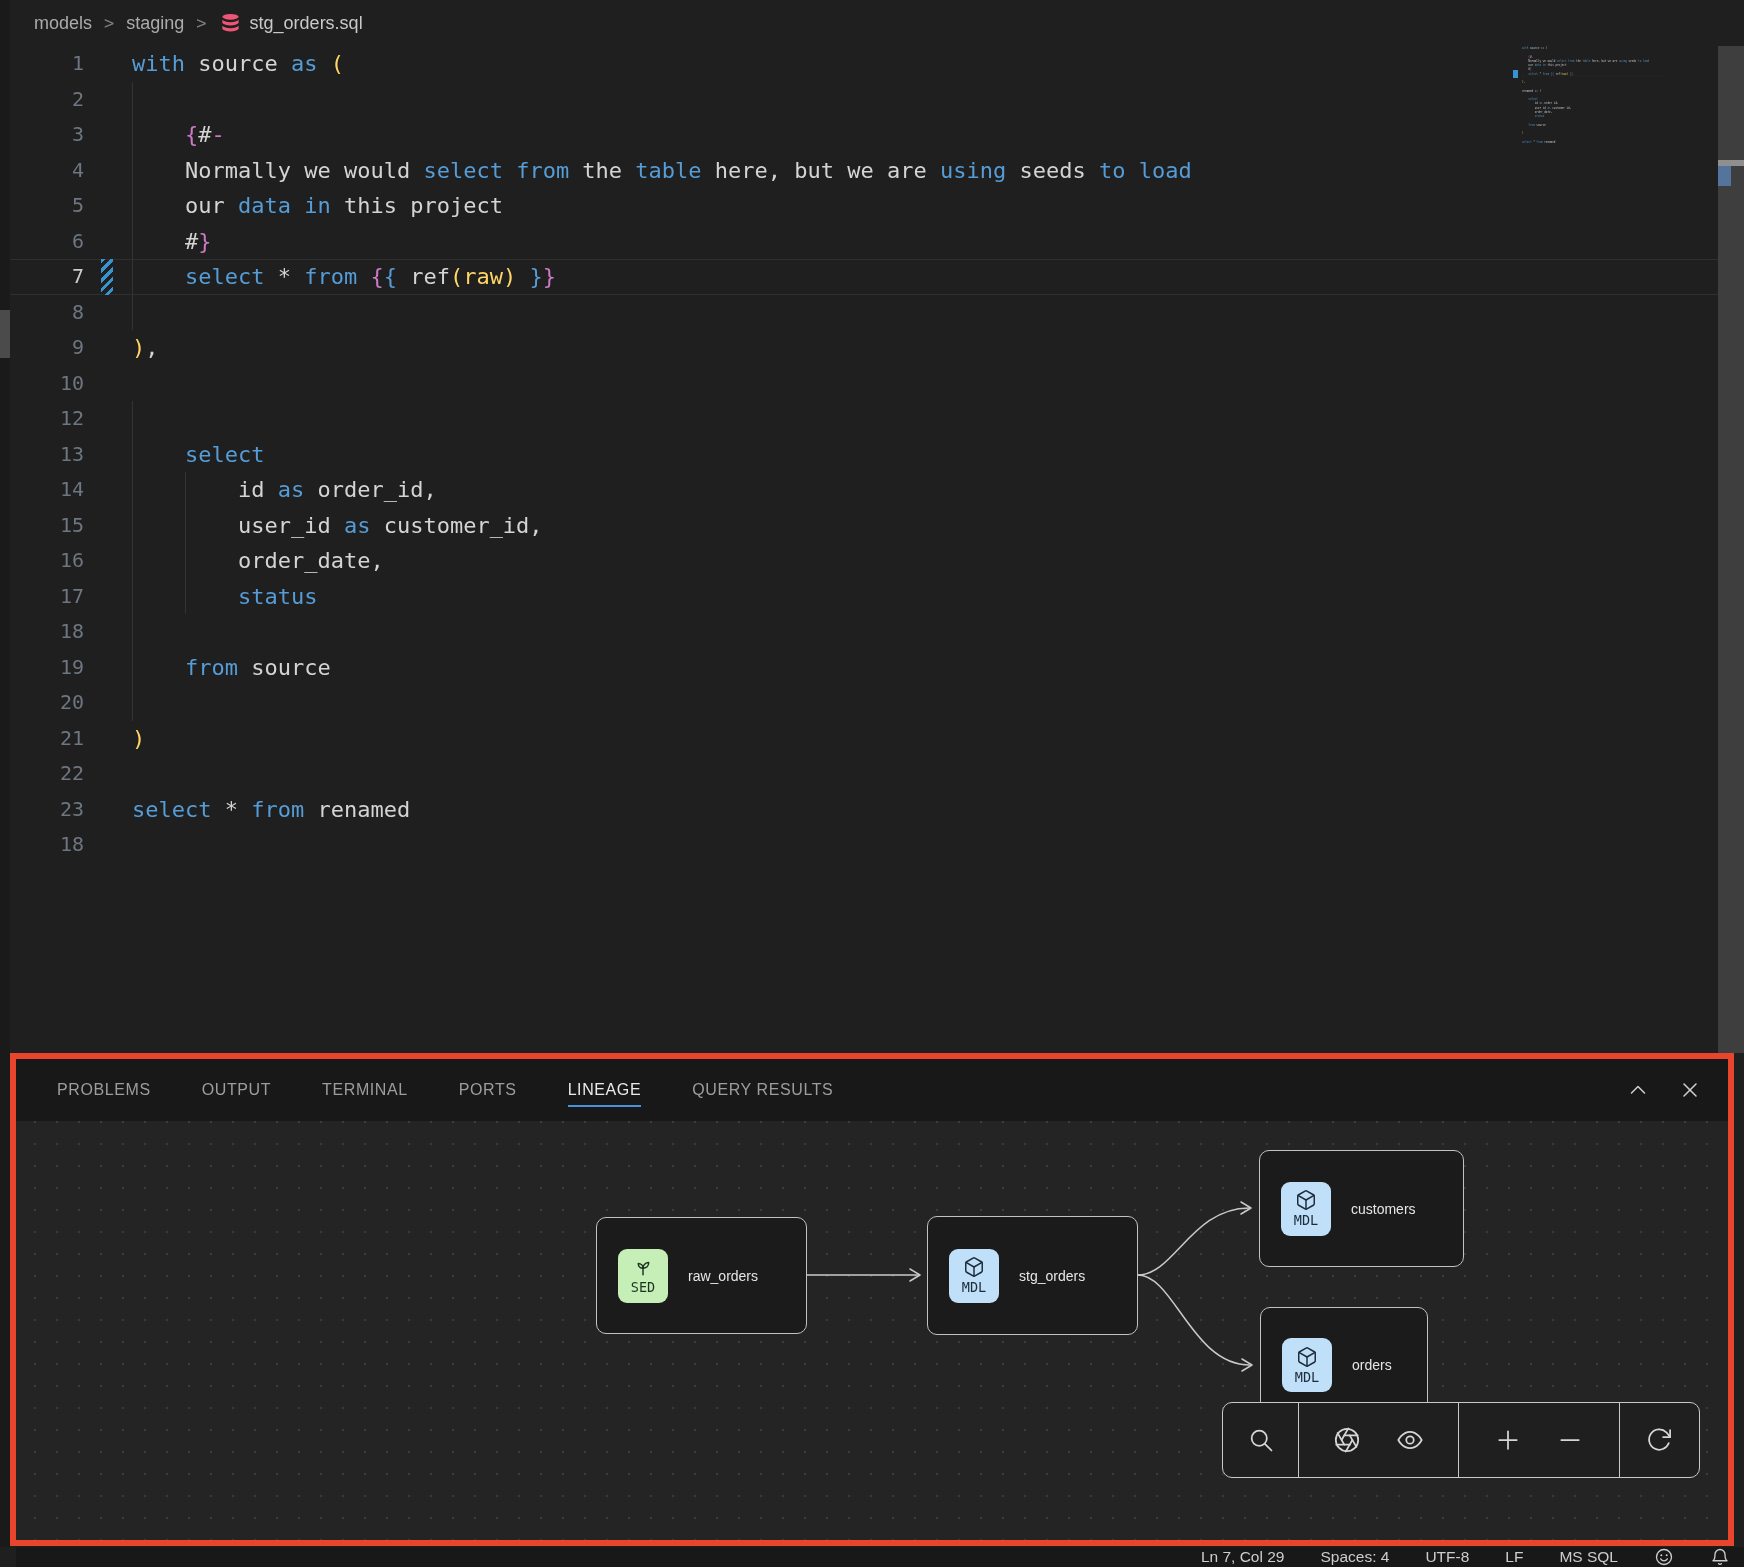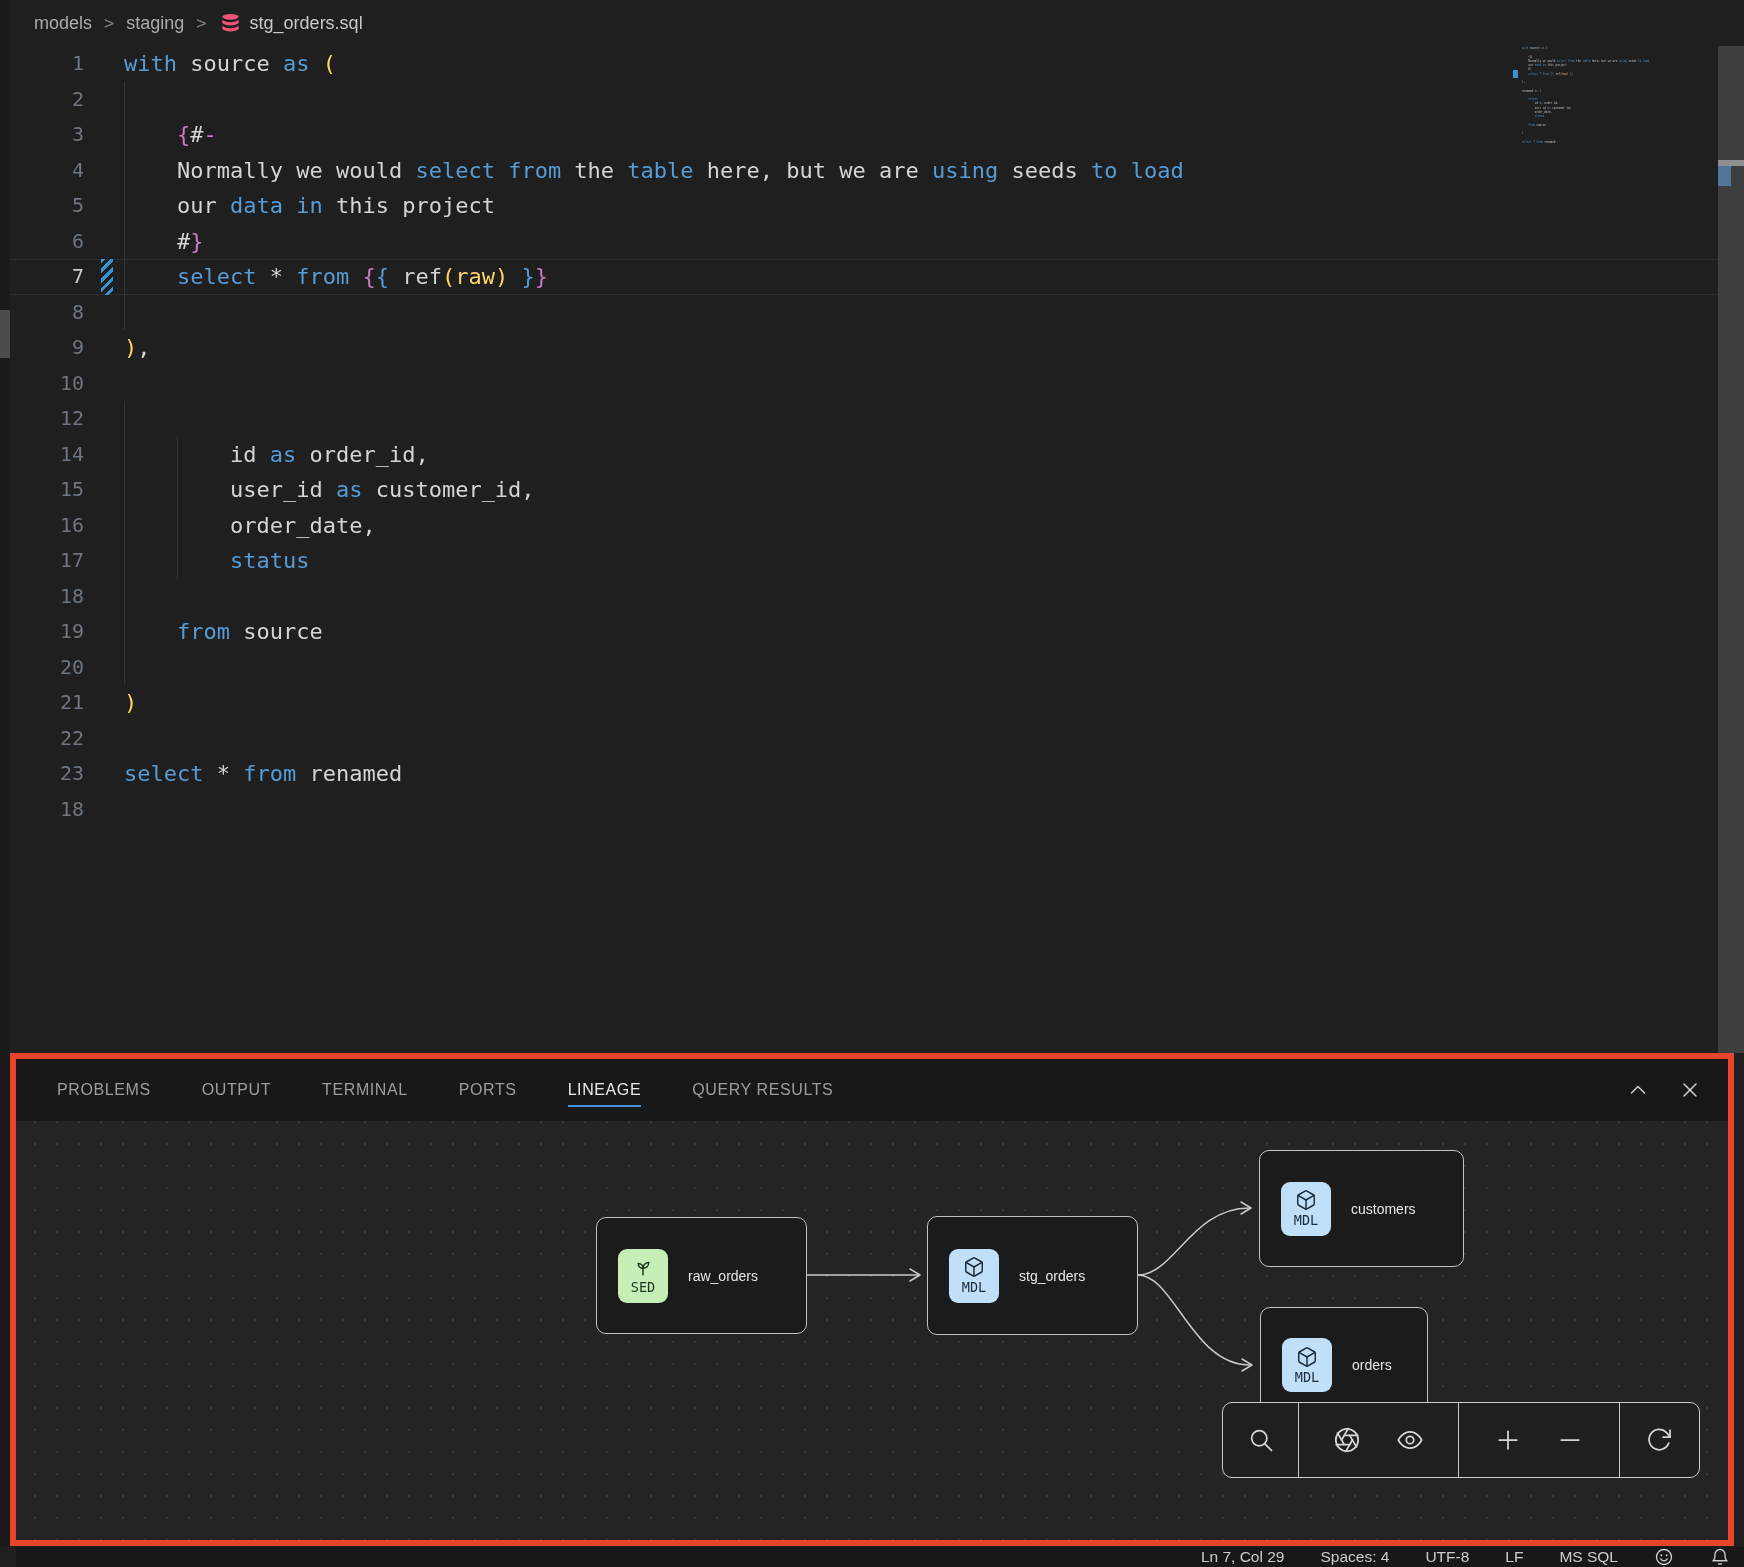--- a/index.html
+++ b/index.html
@@ -20,21 +20,21 @@
 
   
   #editor{position:absolute;left:10px;top:46px;width:1708px;}
   .cl{display:flex;align-items:stretch;height:35.5px;position:relative;}
   .ln{width:74px;text-align:right;color:#6e7681;font-size:20px;line-height:35.5px;
       font-family:"DejaVu Sans Mono",monospace;flex:none;}
   .mk{width:12px;margin-left:17px;flex:none;}
   .cl.cur .ln{color:#cccccc;}
   .cl.cur{box-shadow:inset 0 1px 0 #2f2f2f, inset 0 -1px 0 #2f2f2f;}
   .cl.cur .mk{background:repeating-linear-gradient(135deg,#3794d1 0 3px,rgba(0,0,0,0) 3px 7px);}
-  .ct{margin-left:11px;white-space:pre;font-size:22px;line-height:35.5px;position:relative;
+  .ct{margin-left:19px;white-space:pre;font-size:22px;line-height:35.5px;position:relative;
       font-family:"DejaVu Sans Mono",monospace;flex:1;}
   .gd{position:absolute;top:0;bottom:0;width:1px;background:#333333;}
   .k{color:#569cd6;}.t{color:#d4d4d4;}.y{color:#ffd666;}.m{color:#cc7ac7;}
 
   
   #minimap{position:absolute;left:1522px;top:46px;width:195px;height:150px;overflow:hidden;opacity:.9;}
   #mm-inner{transform:scale(0.12);transform-origin:0 0;width:1200px;}
   #mm-inner .ct{margin-left:0;}
   #mm-mark{position:absolute;left:1513px;top:70px;width:5px;height:8px;background:#3794d1;}
 
@@ -157,20 +157,25 @@
       </div>
       <div class="cl">
         <span class="ln">10</span>
         <span class="mk"></span>
         <span class="ct"></span>
       </div>
       <div class="cl">
         <span class="ln">12</span>
         <span class="mk"></span>
         <span class="ct"><i class="gd" style="left: calc(0ch);"></i></span>
+      </div>
+      <div class="cl">
+        <span class="ln">13</span>
+        <span class="mk"></span>
+        <span class="ct"><i class="gd" style="left: calc(0ch);"></i><span class="t">    </span><span class="k">select</span></span>
       </div>
       <div class="cl">
         <span class="ln">14</span>
         <span class="mk"></span>
         <span class="ct"><i class="gd" style="left: calc(0ch);"></i><i class="gd" style="left: calc(4ch);"></i><span class="t">        id </span><span class="k">as</span><span class="t"> order_id,</span></span>
       </div>
       <div class="cl">
         <span class="ln">15</span>
         <span class="mk"></span>
         <span class="ct"><i class="gd" style="left: calc(0ch);"></i><i class="gd" style="left: calc(4ch);"></i><span class="t">        user_id </span><span class="k">as</span><span class="t"> customer_id,</span></span>

